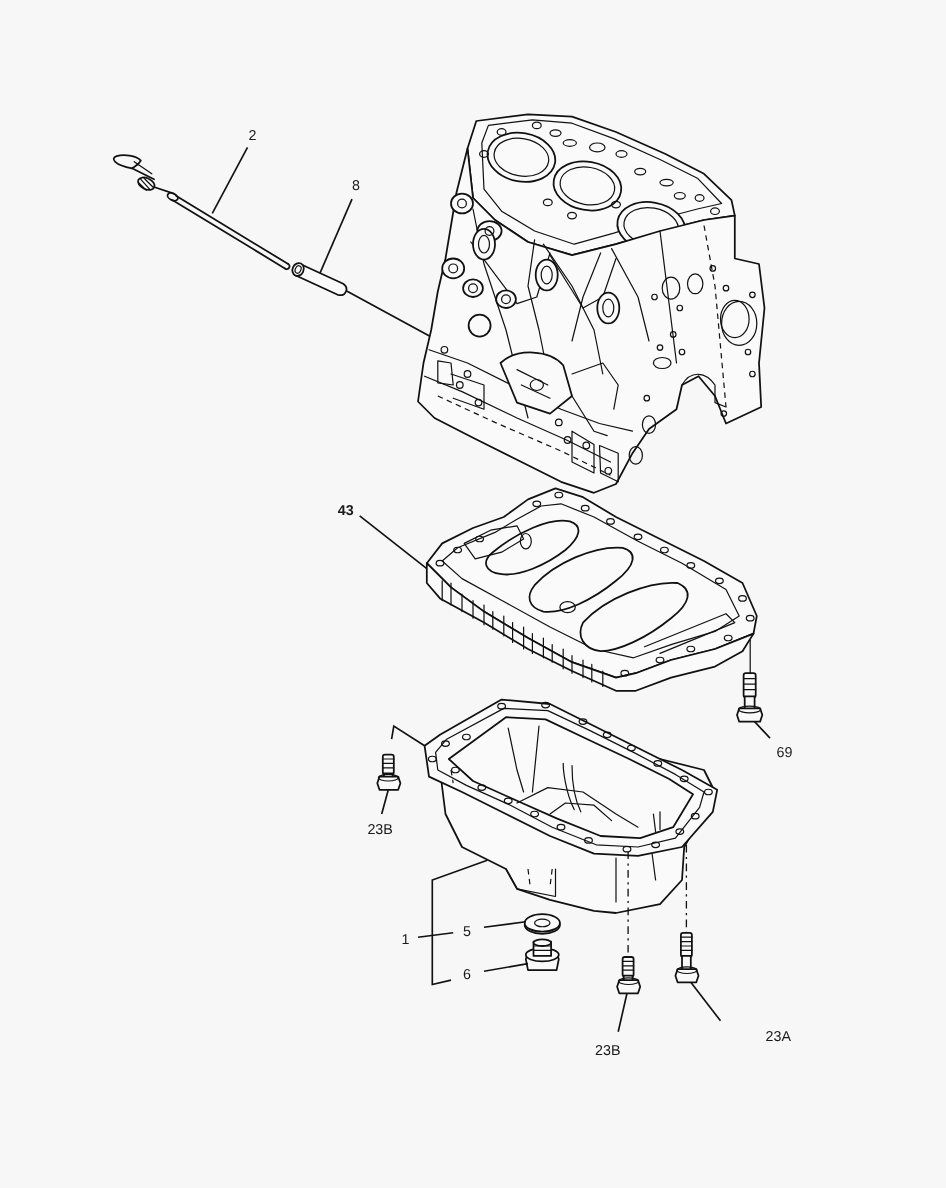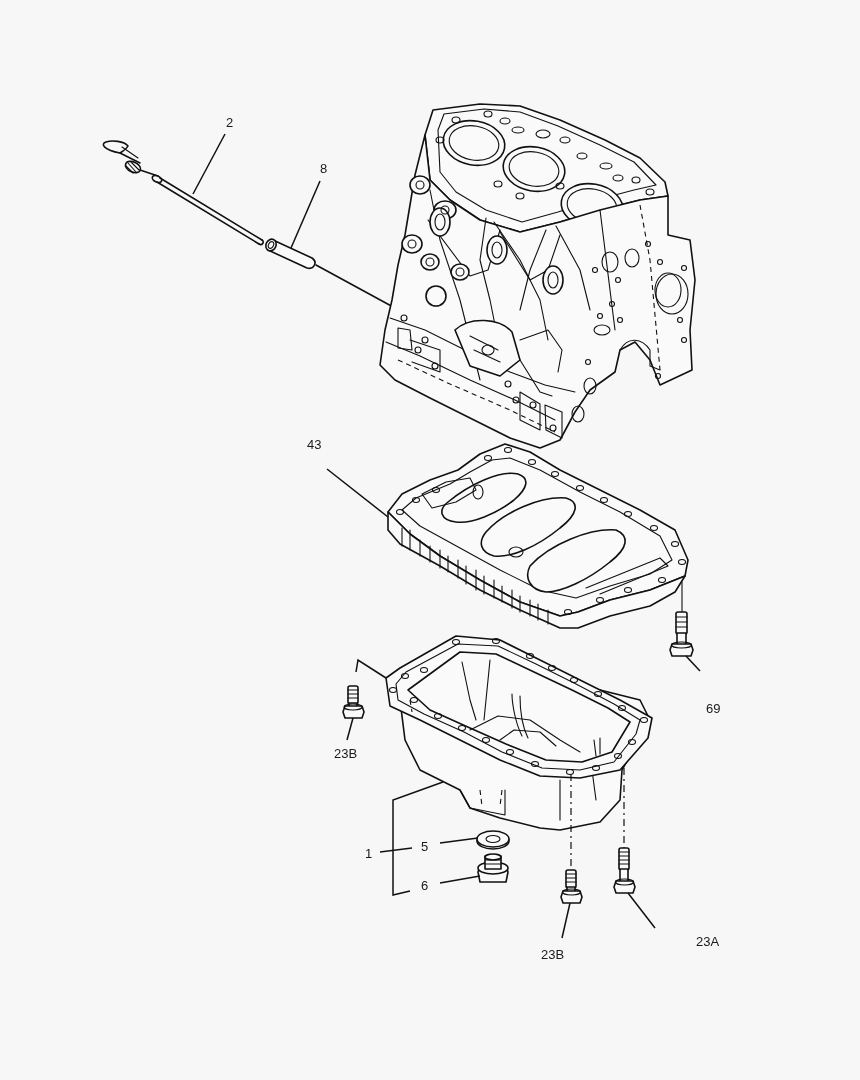--- a/index.html
+++ b/index.html
@@ -321,22 +321,22 @@
     <path class="lead" d="M440 883 L480 876"></path>
 
     <path class="lead" d="M570 903 L562 938"></path>
 
     <path class="lead" d="M628 893 L655 928"></path>
   </g>
 </svg>
 
 <span class="callout" style="left:226px; top:116px;">2</span>
 <span class="callout" style="left:320px; top:162px;">8</span>
-<span class="callout" style="left:307px; top:438px;">43</span>
-<span class="callout" style="left:706px; top:677px;margin-top:25px;">69</span>
+<span class="callout" style="left:307px; top:457px;font-weight:bold;">43</span>
+<span class="callout" style="left:706px; top:677px;">69</span>
 <span class="callout" style="left:334px; top:747px;">23B</span>
 <span class="callout" style="left:365px; top:847px;">1</span>
 <span class="callout" style="left:421px; top:840px;">5</span>
 <span class="callout" style="left:421px; top:879px;">6</span>
 <span class="callout" style="left:541px; top:948px;">23B</span>
 <span class="callout" style="left:696px; top:935px;">23A</span>
 
 </div>
 
 </body></html>

